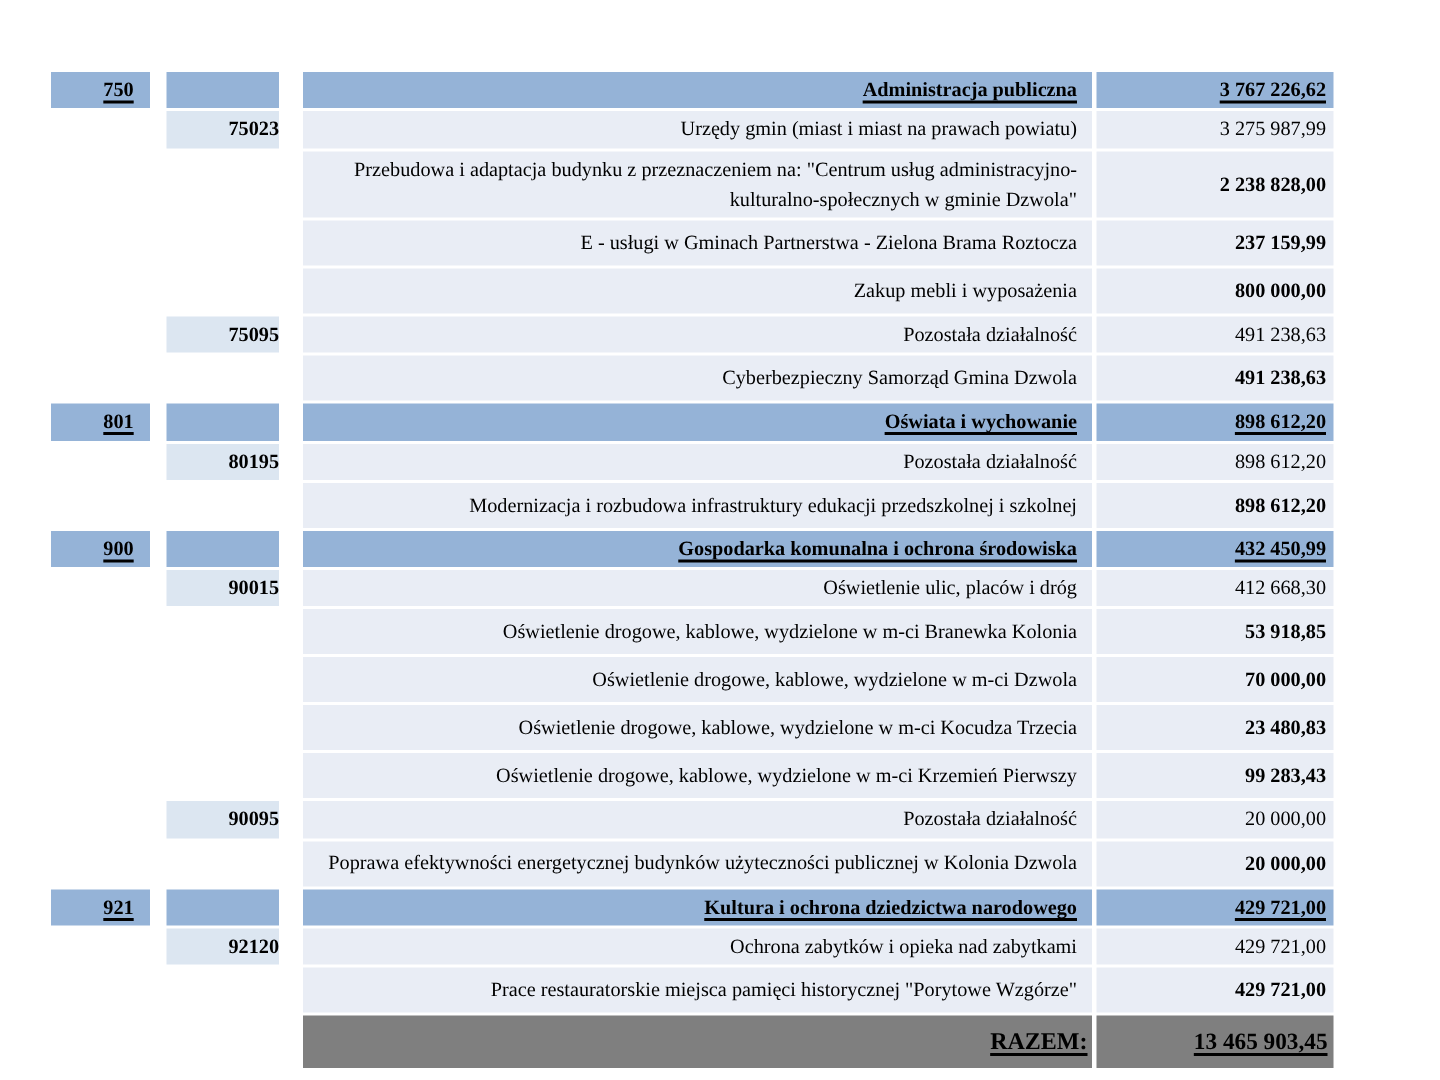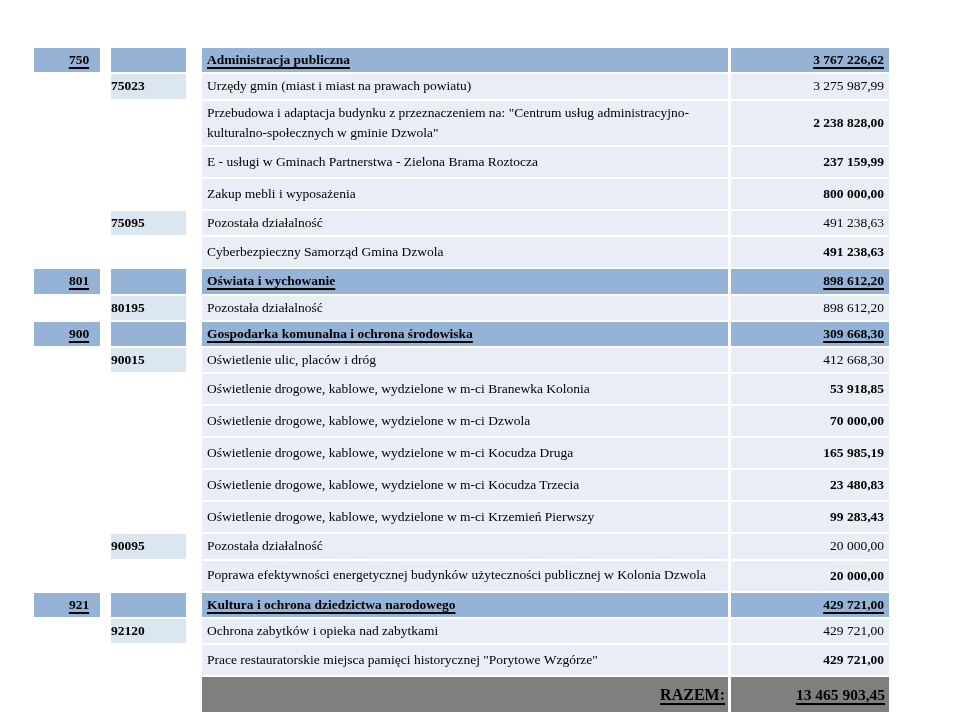--- a/index.html
+++ b/index.html
@@ -27,22 +27,22 @@
     width:860px;
   }
   td{
     font-size:13.5px;
     vertical-align:middle;
     padding:0;
     overflow:hidden;
   }
   
   td.c-dept{text-align:center;padding-left:24px;}
-  td.c-chapter{text-align:left;}
-  td.c-desc{text-align:left;padding:2px 10px 2px 5px;line-height:1.5;}
+  td.c-chapter{text-align:right;}
+  td.c-desc{text-align:right;padding:2px 10px 2px 5px;line-height:1.5;}
   td.c-amt{text-align:right;padding:0 5px 0 2px;white-space:nowrap;font-weight:bold;}
   td.spacer{background:transparent;}
 
   
   tr.r-dept td.c-dept, tr.r-dept td.c-chapter,
   tr.r-dept td.c-desc, tr.r-dept td.c-amt{background:var(--blue);font-weight:bold;}
   tr.r-dept td.c-dept, tr.r-dept td.c-desc, tr.r-dept td.c-amt{
     text-decoration:underline;
     text-underline-offset:3px;
     text-decoration-thickness:1.5px;
@@ -148,27 +148,35 @@
           <td class="c-amt">898 612,20</td>
         </tr>
         <tr class="r-chapter">
           <td class="c-dept"></td>
           <td class="spacer"></td>
           <td class="c-chapter">80195</td>
           <td class="spacer"></td>
           <td class="c-desc">Pozostała działalność</td>
           <td class="c-amt">898 612,20</td>
         </tr>
+        <tr class="r-task">
+          <td class="c-dept"></td>
+          <td class="spacer"></td>
+          <td class="c-chapter"></td>
+          <td class="spacer"></td>
+          <td class="c-desc">Modernizacja i rozbudowa infrastruktury edukacji przedszkolnej i szkolnej</td>
+          <td class="c-amt">898 612,20</td>
+        </tr>
         <tr class="r-dept">
           <td class="c-dept">900</td>
           <td class="spacer"></td>
           <td class="c-chapter"></td>
           <td class="spacer"></td>
           <td class="c-desc">Gospodarka komunalna i ochrona środowiska</td>
-          <td class="c-amt">309 668,30</td>
+          <td class="c-amt">432 450,99</td>
         </tr>
         <tr class="r-chapter">
           <td class="c-dept"></td>
           <td class="spacer"></td>
           <td class="c-chapter">90015</td>
           <td class="spacer"></td>
           <td class="c-desc">Oświetlenie ulic, placów i dróg</td>
           <td class="c-amt">412 668,30</td>
         </tr>
         <tr class="r-task">
@@ -179,28 +187,20 @@
           <td class="c-desc">Oświetlenie drogowe, kablowe, wydzielone w m-ci Branewka Kolonia</td>
           <td class="c-amt">53 918,85</td>
         </tr>
         <tr class="r-task">
           <td class="c-dept"></td>
           <td class="spacer"></td>
           <td class="c-chapter"></td>
           <td class="spacer"></td>
           <td class="c-desc">Oświetlenie drogowe, kablowe, wydzielone w m-ci Dzwola</td>
           <td class="c-amt">70 000,00</td>
-        </tr>
-        <tr class="r-task">
-          <td class="c-dept"></td>
-          <td class="spacer"></td>
-          <td class="c-chapter"></td>
-          <td class="spacer"></td>
-          <td class="c-desc">Oświetlenie drogowe, kablowe, wydzielone w m-ci Kocudza Druga</td>
-          <td class="c-amt">165 985,19</td>
         </tr>
         <tr class="r-task">
           <td class="c-dept"></td>
           <td class="spacer"></td>
           <td class="c-chapter"></td>
           <td class="spacer"></td>
           <td class="c-desc">Oświetlenie drogowe, kablowe, wydzielone w m-ci Kocudza Trzecia</td>
           <td class="c-amt">23 480,83</td>
         </tr>
         <tr class="r-task">

